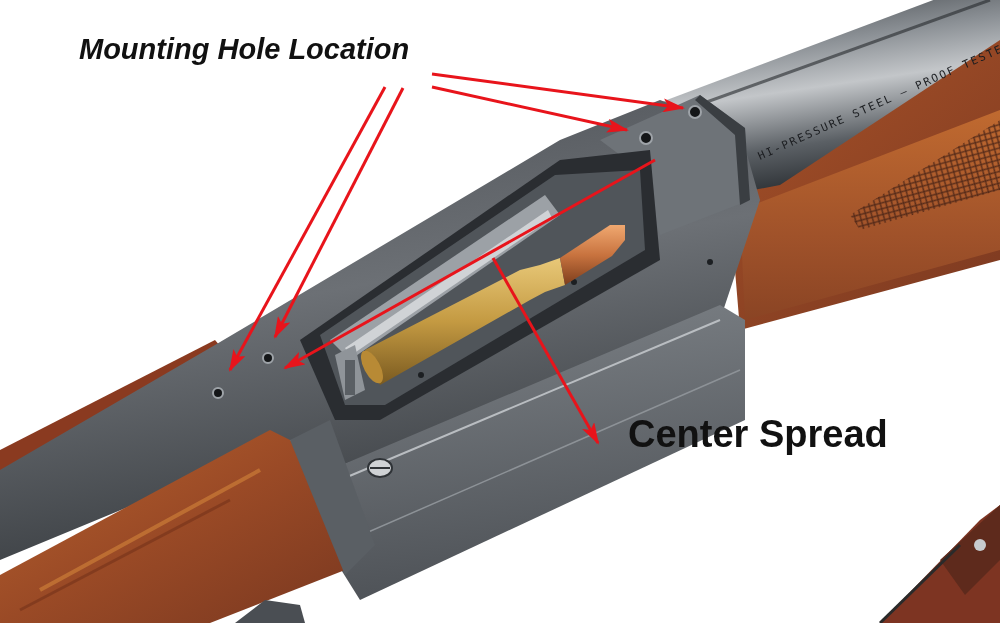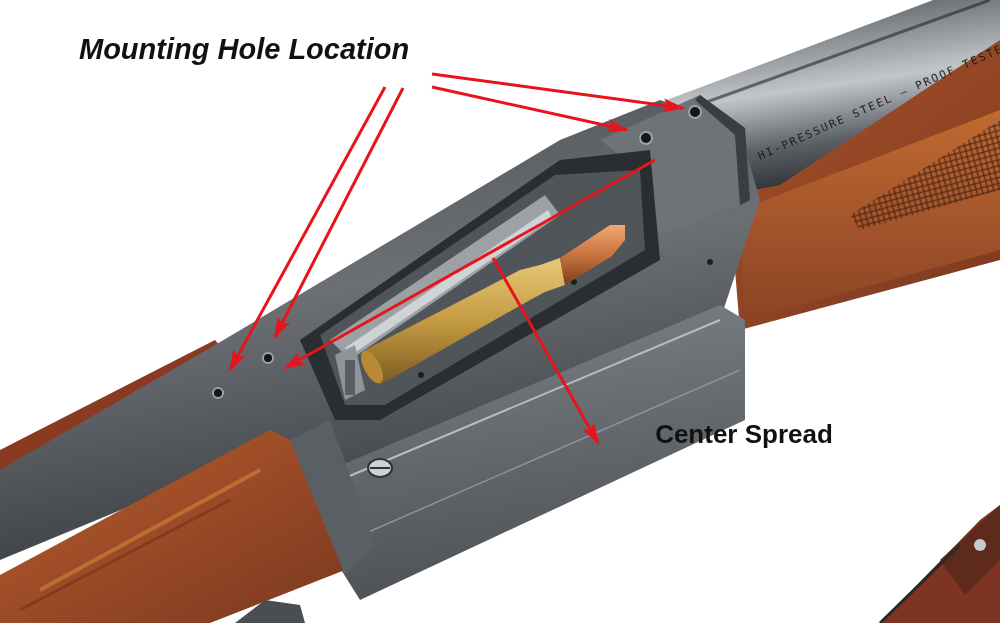--- a/index.html
+++ b/index.html
@@ -1,20 +1,20 @@
 <!DOCTYPE html>
 <html><head>
 <meta charset="utf-8">
 <style>
   html, body { margin: 0; padding: 0; background: #ffffff; }
   body { width: 1000px; height: 623px; overflow: hidden; position: relative; font-family: "Liberation Sans", sans-serif; }
   #scene { position: absolute; left: 0; top: 0; width: 1000px; height: 623px; }
   .label { position: absolute; font-family: "Liberation Sans", sans-serif; font-weight: bold; color: #111111; white-space: nowrap; }
   #label-mounting { left: 79px; top: 33px; font-size: 29px; letter-spacing: 0px; font-style: italic; }
-  #label-spread { left: 628px; top: 416px; font-size: 26px; text-align: center; line-height: 36px; width: 232px; }
+  #label-spread { left: 628px; top: 416px; font-size: 38px; text-align: center; line-height: 36px; width: 232px; }
   .stamp { font-family: "DejaVu Sans Mono", monospace; font-size: 11px; fill: #1b1d20; letter-spacing: 2px; }
 </style>
 </head>
 <body>
 
 <svg id="scene" viewBox="0 0 1000 623" xmlns="http://www.w3.org/2000/svg">
   <defs>
     <linearGradient id="woodGrad" x1="0" y1="0" x2="1" y2="1">
       <stop offset="0" stop-color="#b8622e"></stop>
       <stop offset="0.5" stop-color="#9a4a26"></stop>

